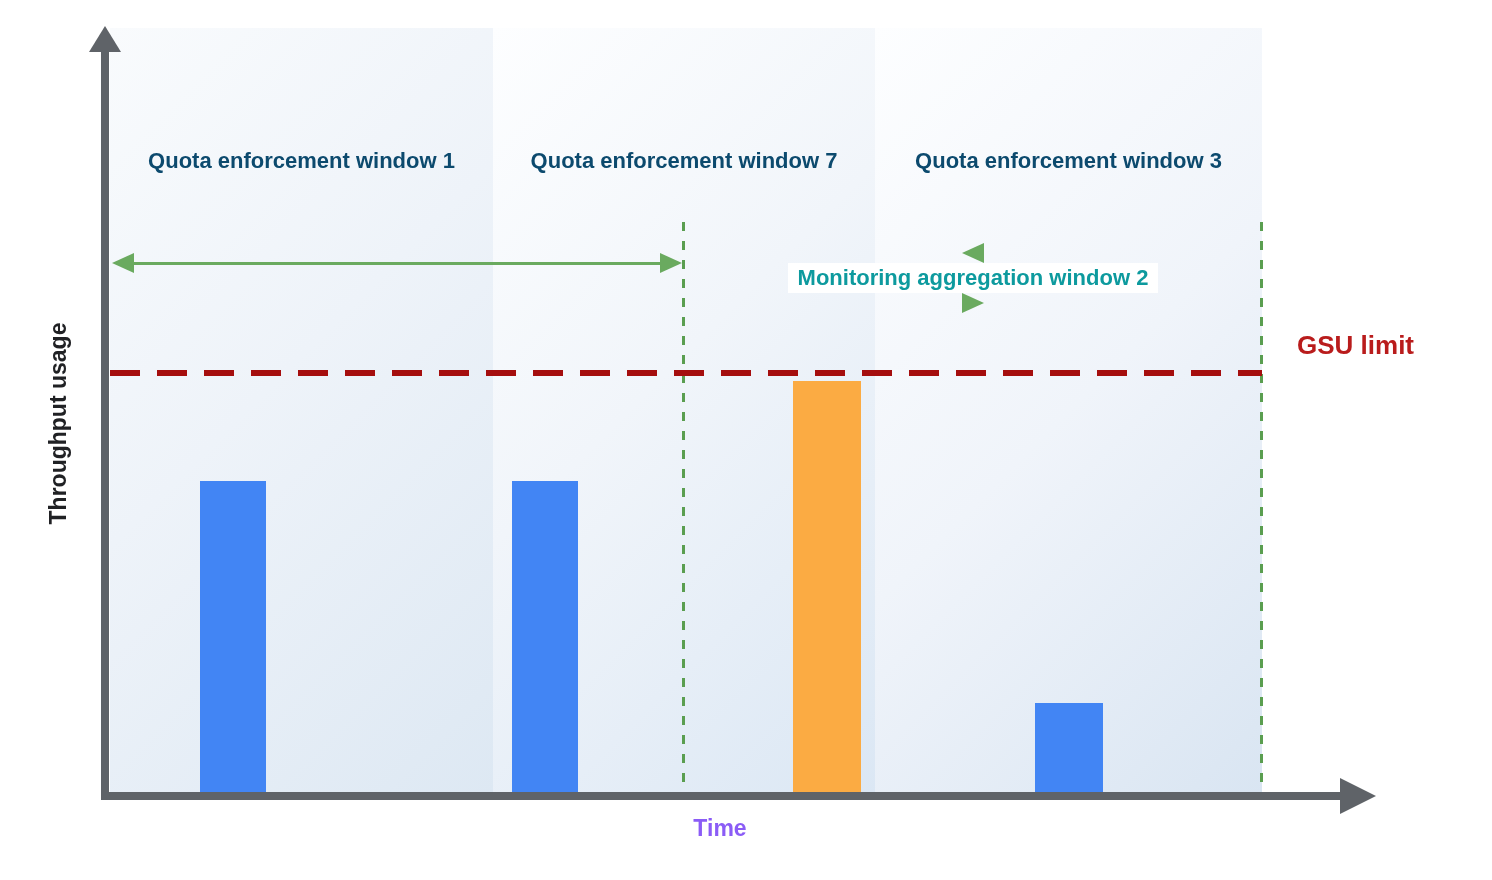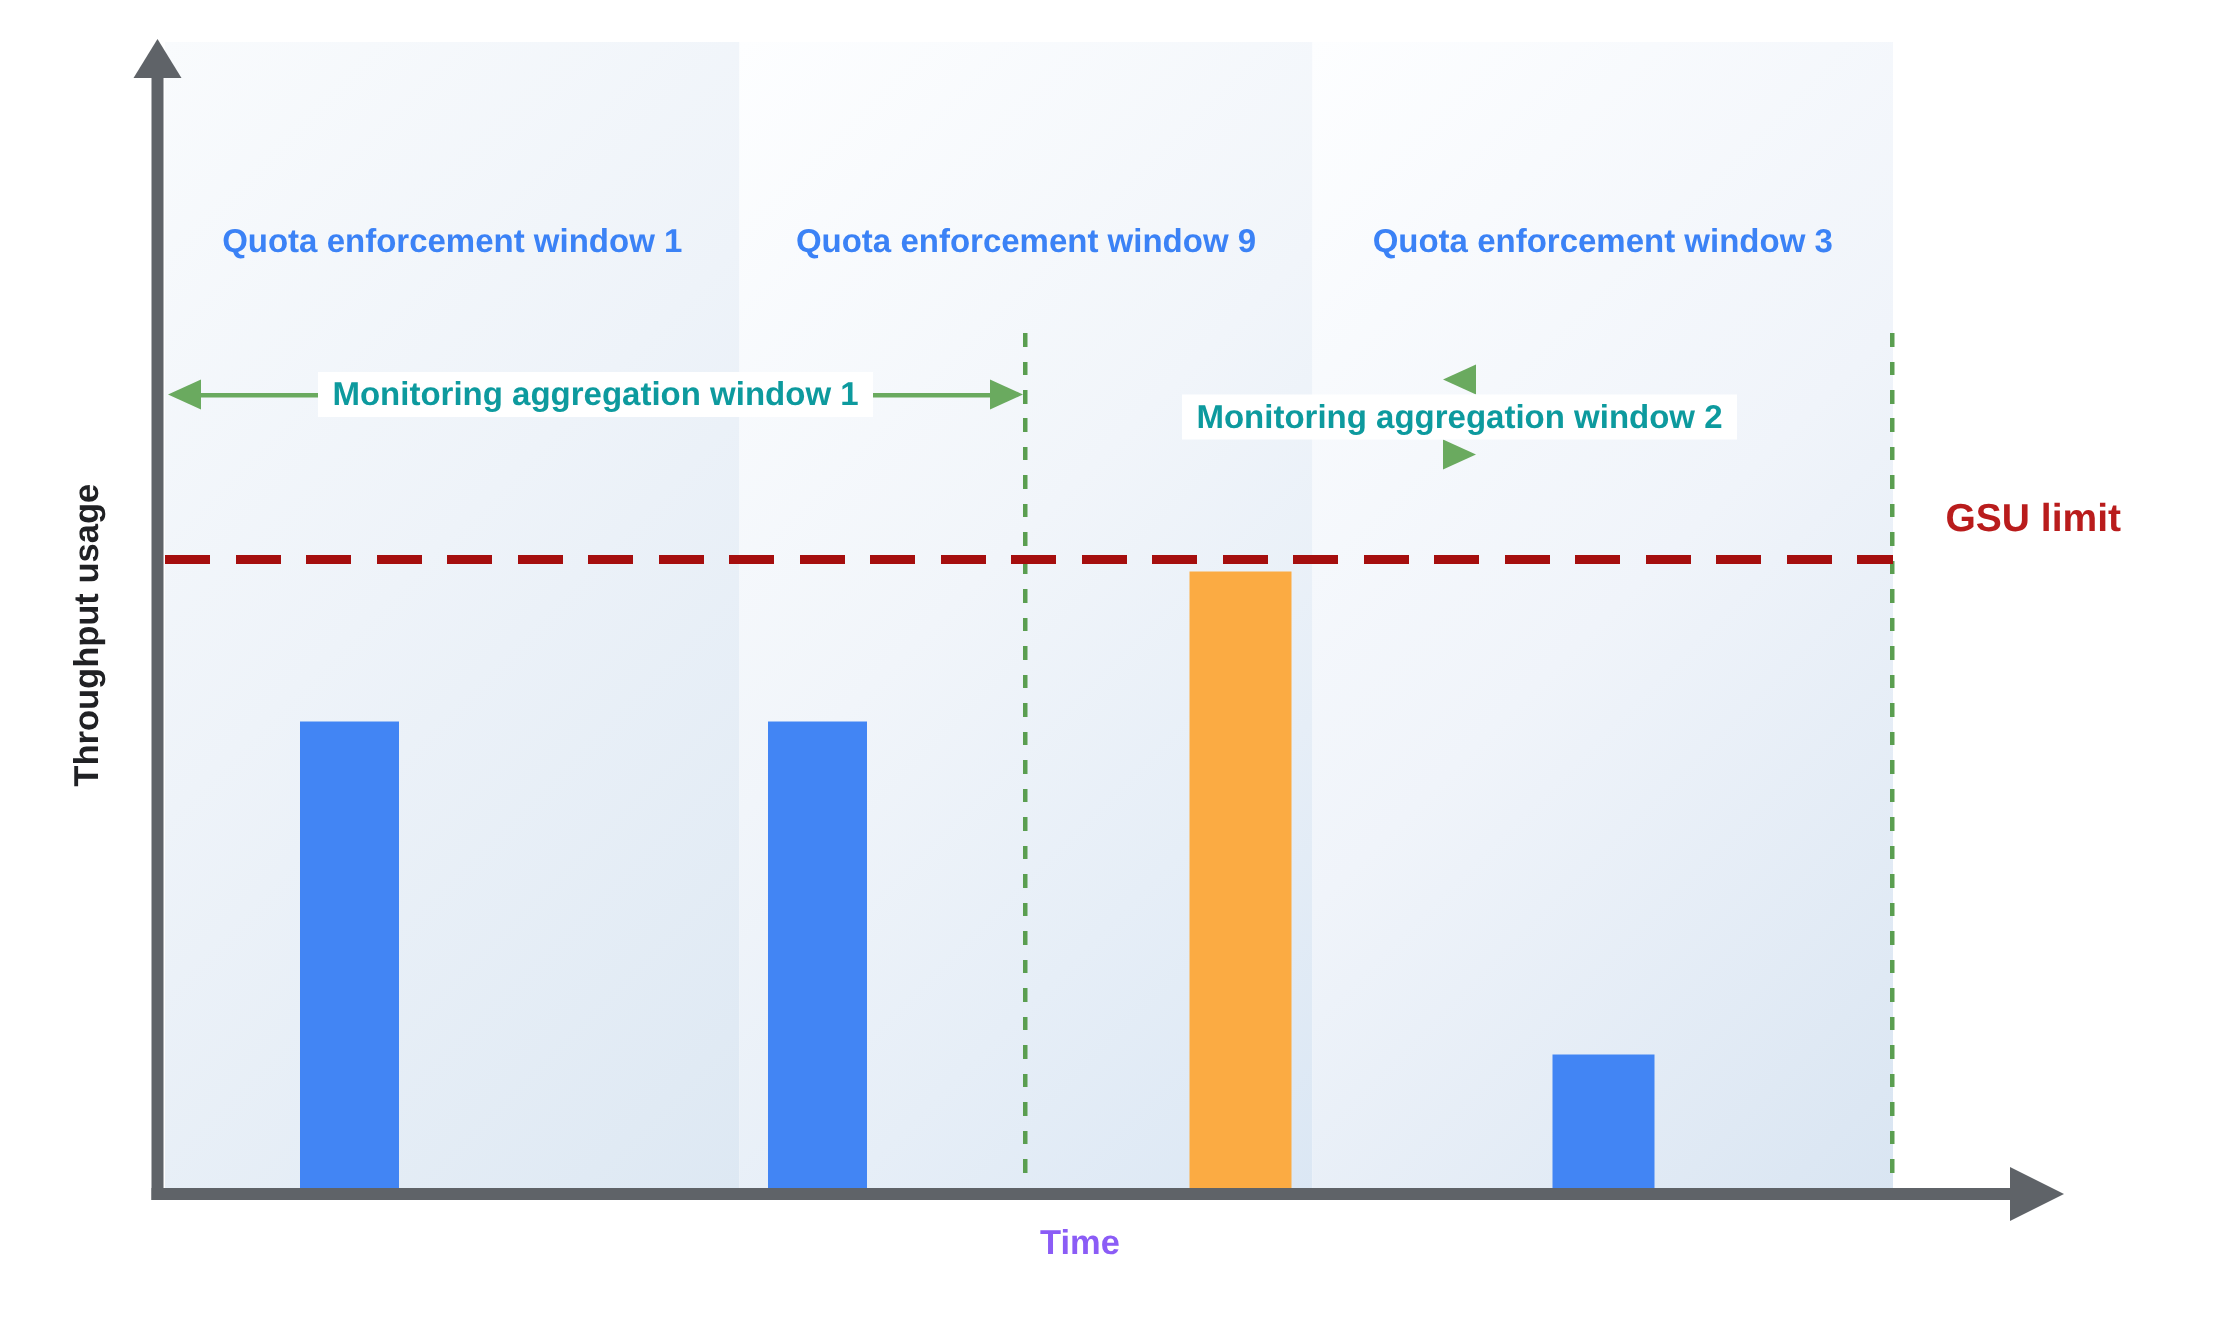--- a/index.html
+++ b/index.html
@@ -141,21 +141,21 @@
       rgba(255,255,255,0) 9px, rgba(255,255,255,0) 19px
     );
   }
 
   
   .quota-label {
     position: absolute;
     top: 120px;
     font-size: 22px;
     font-weight: bold;
-    color: #3b82f6;
+    color: #0c4a6e;
     white-space: nowrap;
     text-align: center;
   }
 
   
   .agg-row {
     position: absolute;
     height: 40px;
     display: flex;
     align-items: center;
@@ -205,27 +205,26 @@
     <div class="bar" style="left:402px; width:66px; height:314px; background:#4285f4;"></div>
     <div class="bar" style="left:683px; width:68px; height:414px; background:#fbab43;"></div>
     <div class="bar" style="left:925px; width:68px; height:92px; background:#4285f4;"></div>
 
     <div class="vdash" style="left:572px; top:194px; height:573px;"></div>
     <div class="vdash" style="left:1150px; top:194px; height:573px;"></div>
 
     <div id="gsu-limit-line"></div>
 
     <div class="quota-label" style="left:0px; width:383px;">Quota enforcement window 1</div>
-    <div class="quota-label" style="left:383px; width:382px;">Quota enforcement window 9</div>
+    <div class="quota-label" style="left:383px; width:382px;">Quota enforcement window 7</div>
     <div class="quota-label" style="left:765px; width:387px;">Quota enforcement window 3</div>
 
     <div class="agg-row" style="left:2px; top:215px; width:570px;">
       <div class="arrow-left"></div>
       <div class="agg-line"></div>
-      <div class="agg-label">Monitoring aggregation window 1</div>
       <div class="agg-line"></div>
       <div class="arrow-right"></div>
     </div>
 
     <div class="agg-row" style="left:575px; top:215px; width:576px;flex-direction:column;">
       <div class="arrow-left"></div>
       <div class="agg-line"></div>
       <div class="agg-label">Monitoring aggregation window 2</div>
       <div class="agg-line"></div>
       <div class="arrow-right"></div>

